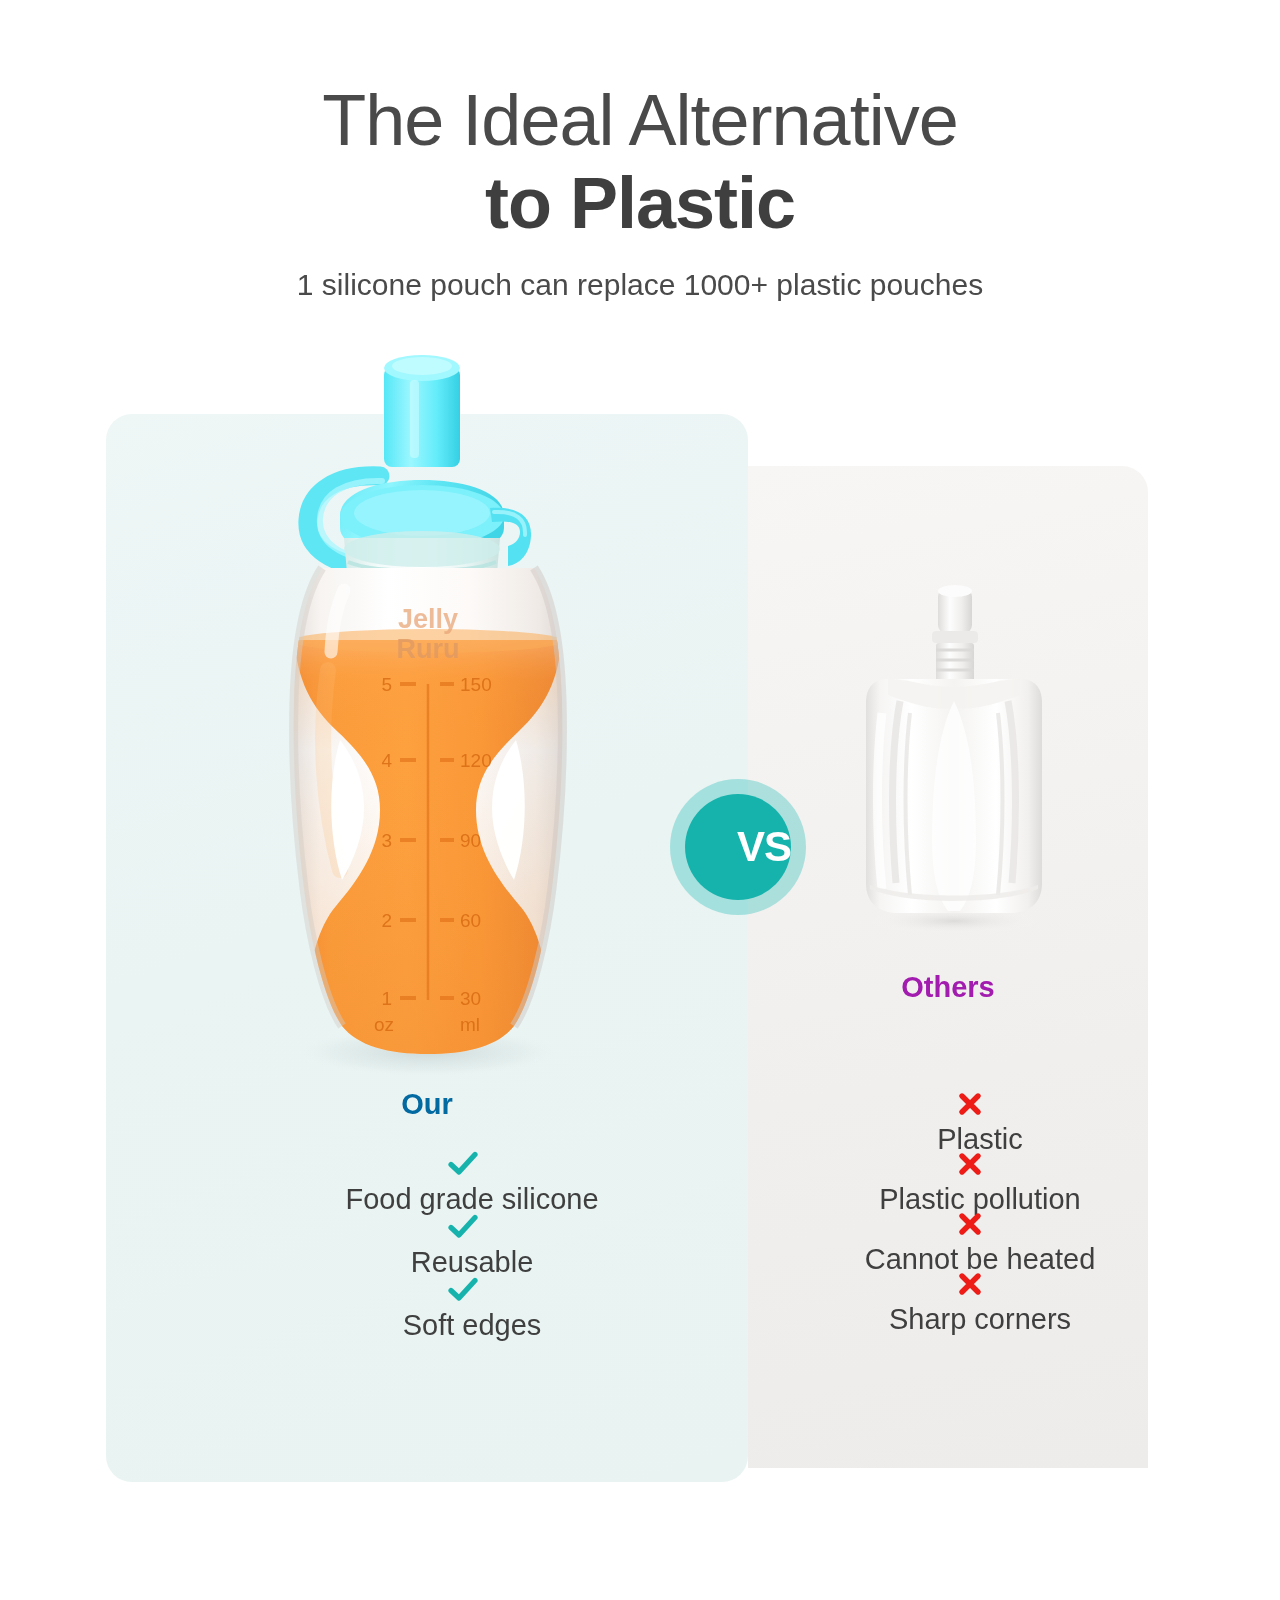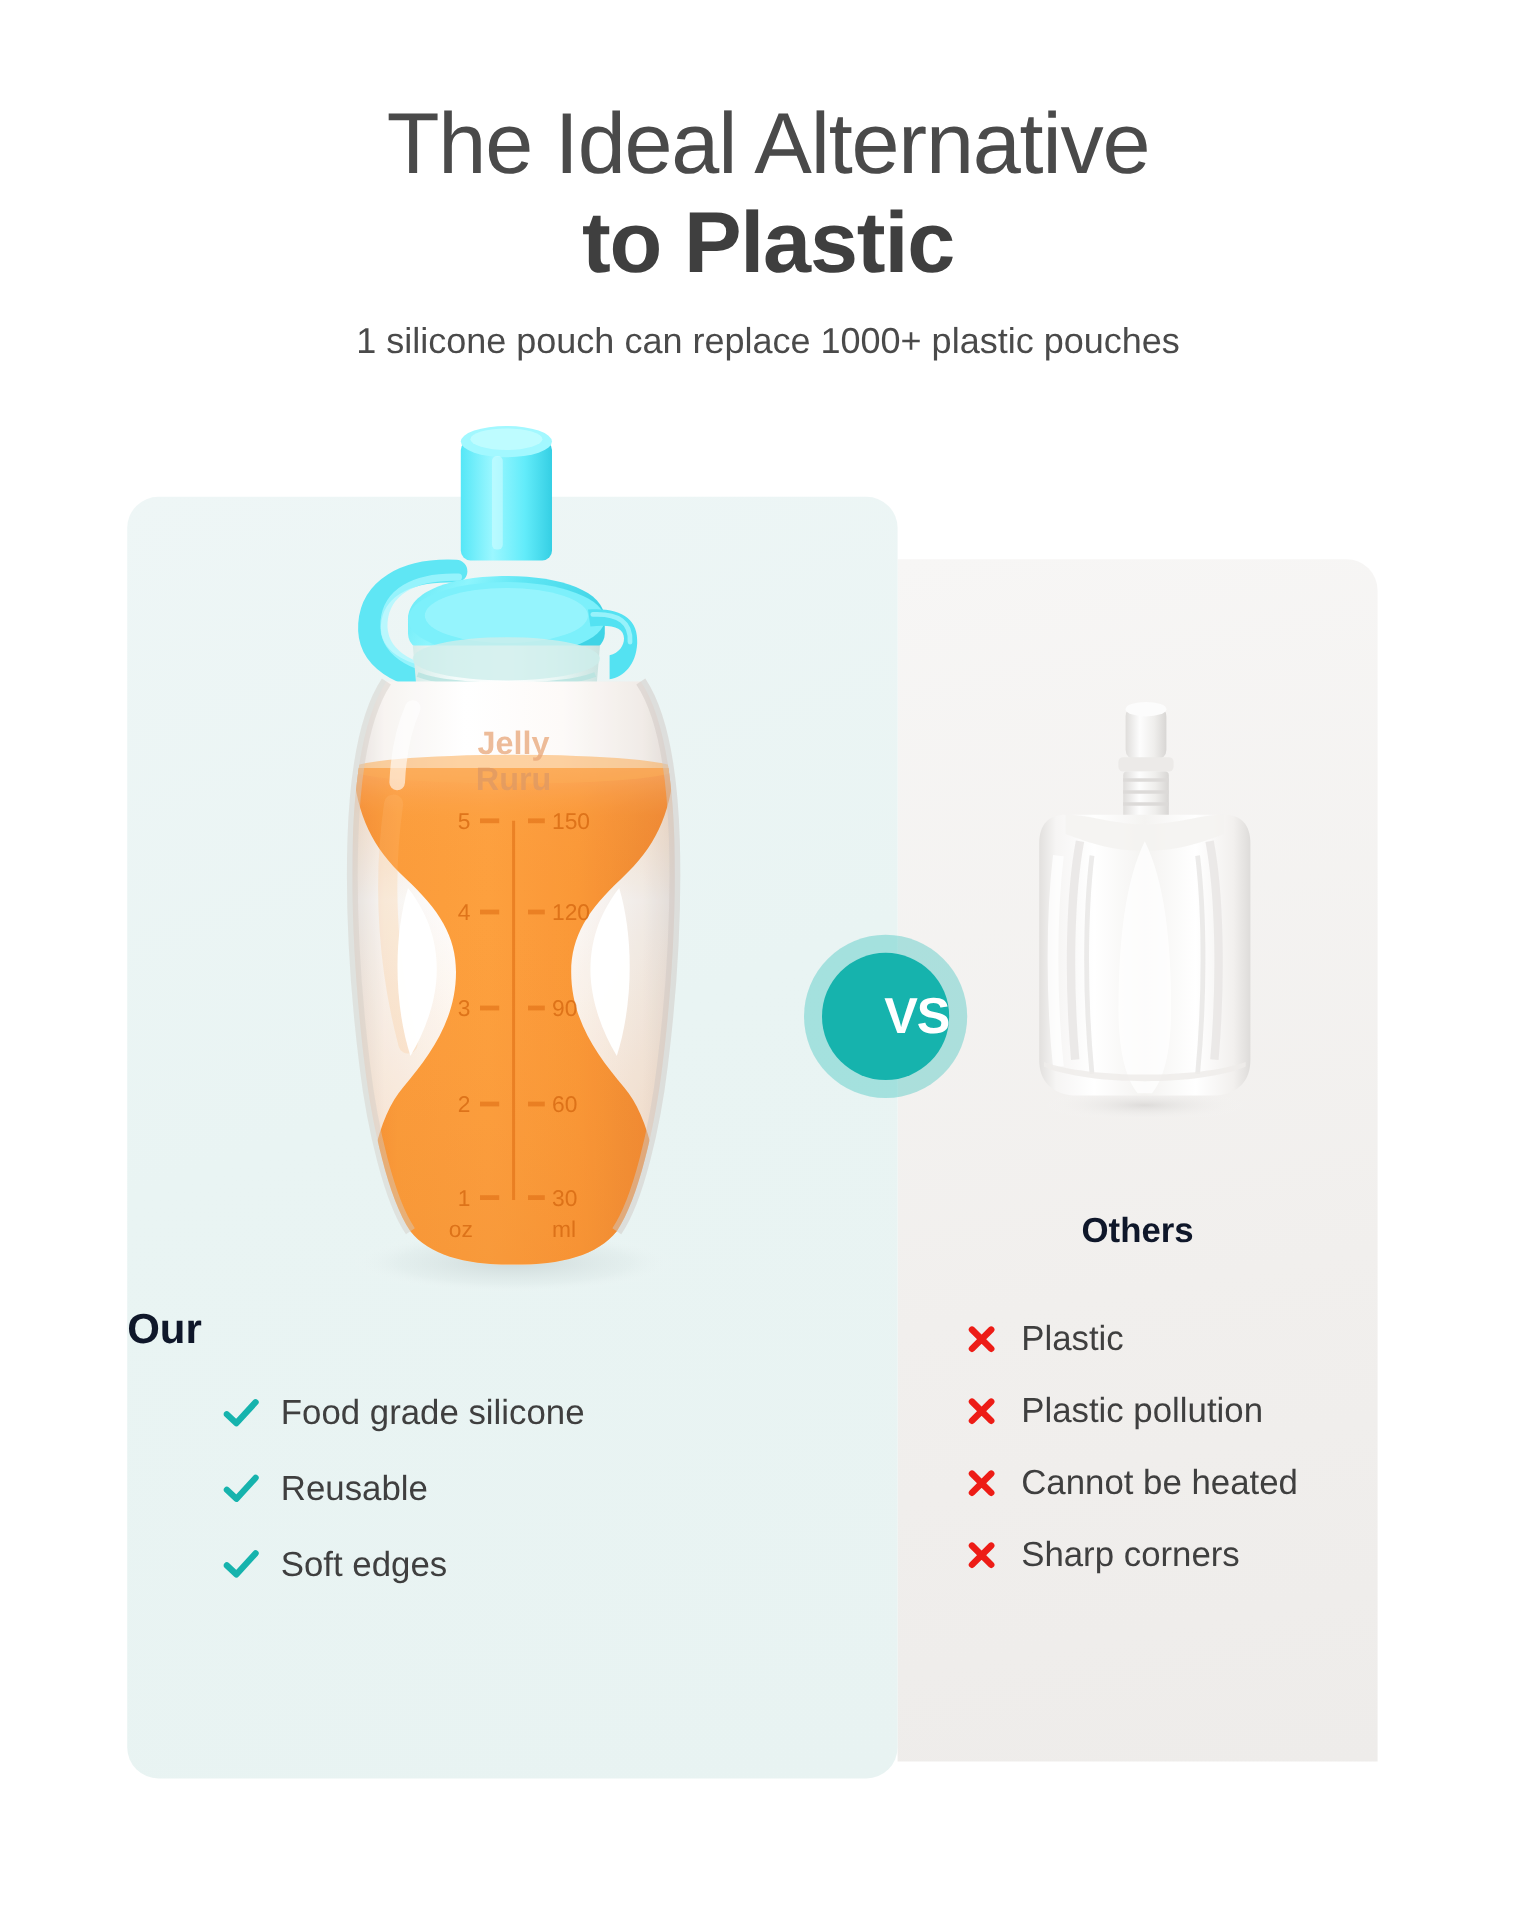--- a/index.html
+++ b/index.html
@@ -124,35 +124,35 @@
     z-index: 3;
   }
   .pouch-wrap svg { display: block; width: 100%; height: 100%; }
 
   
   .heading-our {
     position: absolute;
     left: 106px;
     top: 1088px;
     width: 642px;
-    text-align: left;
-    font-size: 35px;
+    text-align: center;
+    font-size: 29px;
     font-weight: 700;
-    color: #0f172a;
+    color: #0369a1;
     z-index: 4;
   }
   .heading-others {
     position: absolute;
     left: 748px;
-    top: 1010px;
+    top: 971px;
     width: 400px;
     text-align: center;
     font-size: 29px;
     font-weight: 700;
-    color: #0f172a;
+    color: #a21caf;
     z-index: 4;
   }
 
   
   .list-our {
     position: absolute;
     left: 186px;
     top: 1146px;
     width: 560px;
     z-index: 4;
@@ -161,20 +161,21 @@
     position: absolute;
     left: 805px;
     top: 1086px;
     width: 340px;
     z-index: 4;
   }
   .feat-row {
     display: flex;
     align-items: center;
     height: 63px;
+    flex-direction: column;
   }
   .feat-row .ico {
     width: 36px;
     flex: 0 0 36px;
     display: flex;
     align-items: center;
     justify-content: flex-start;
   }
   .feat-row .txt {
     font-size: 29px;

